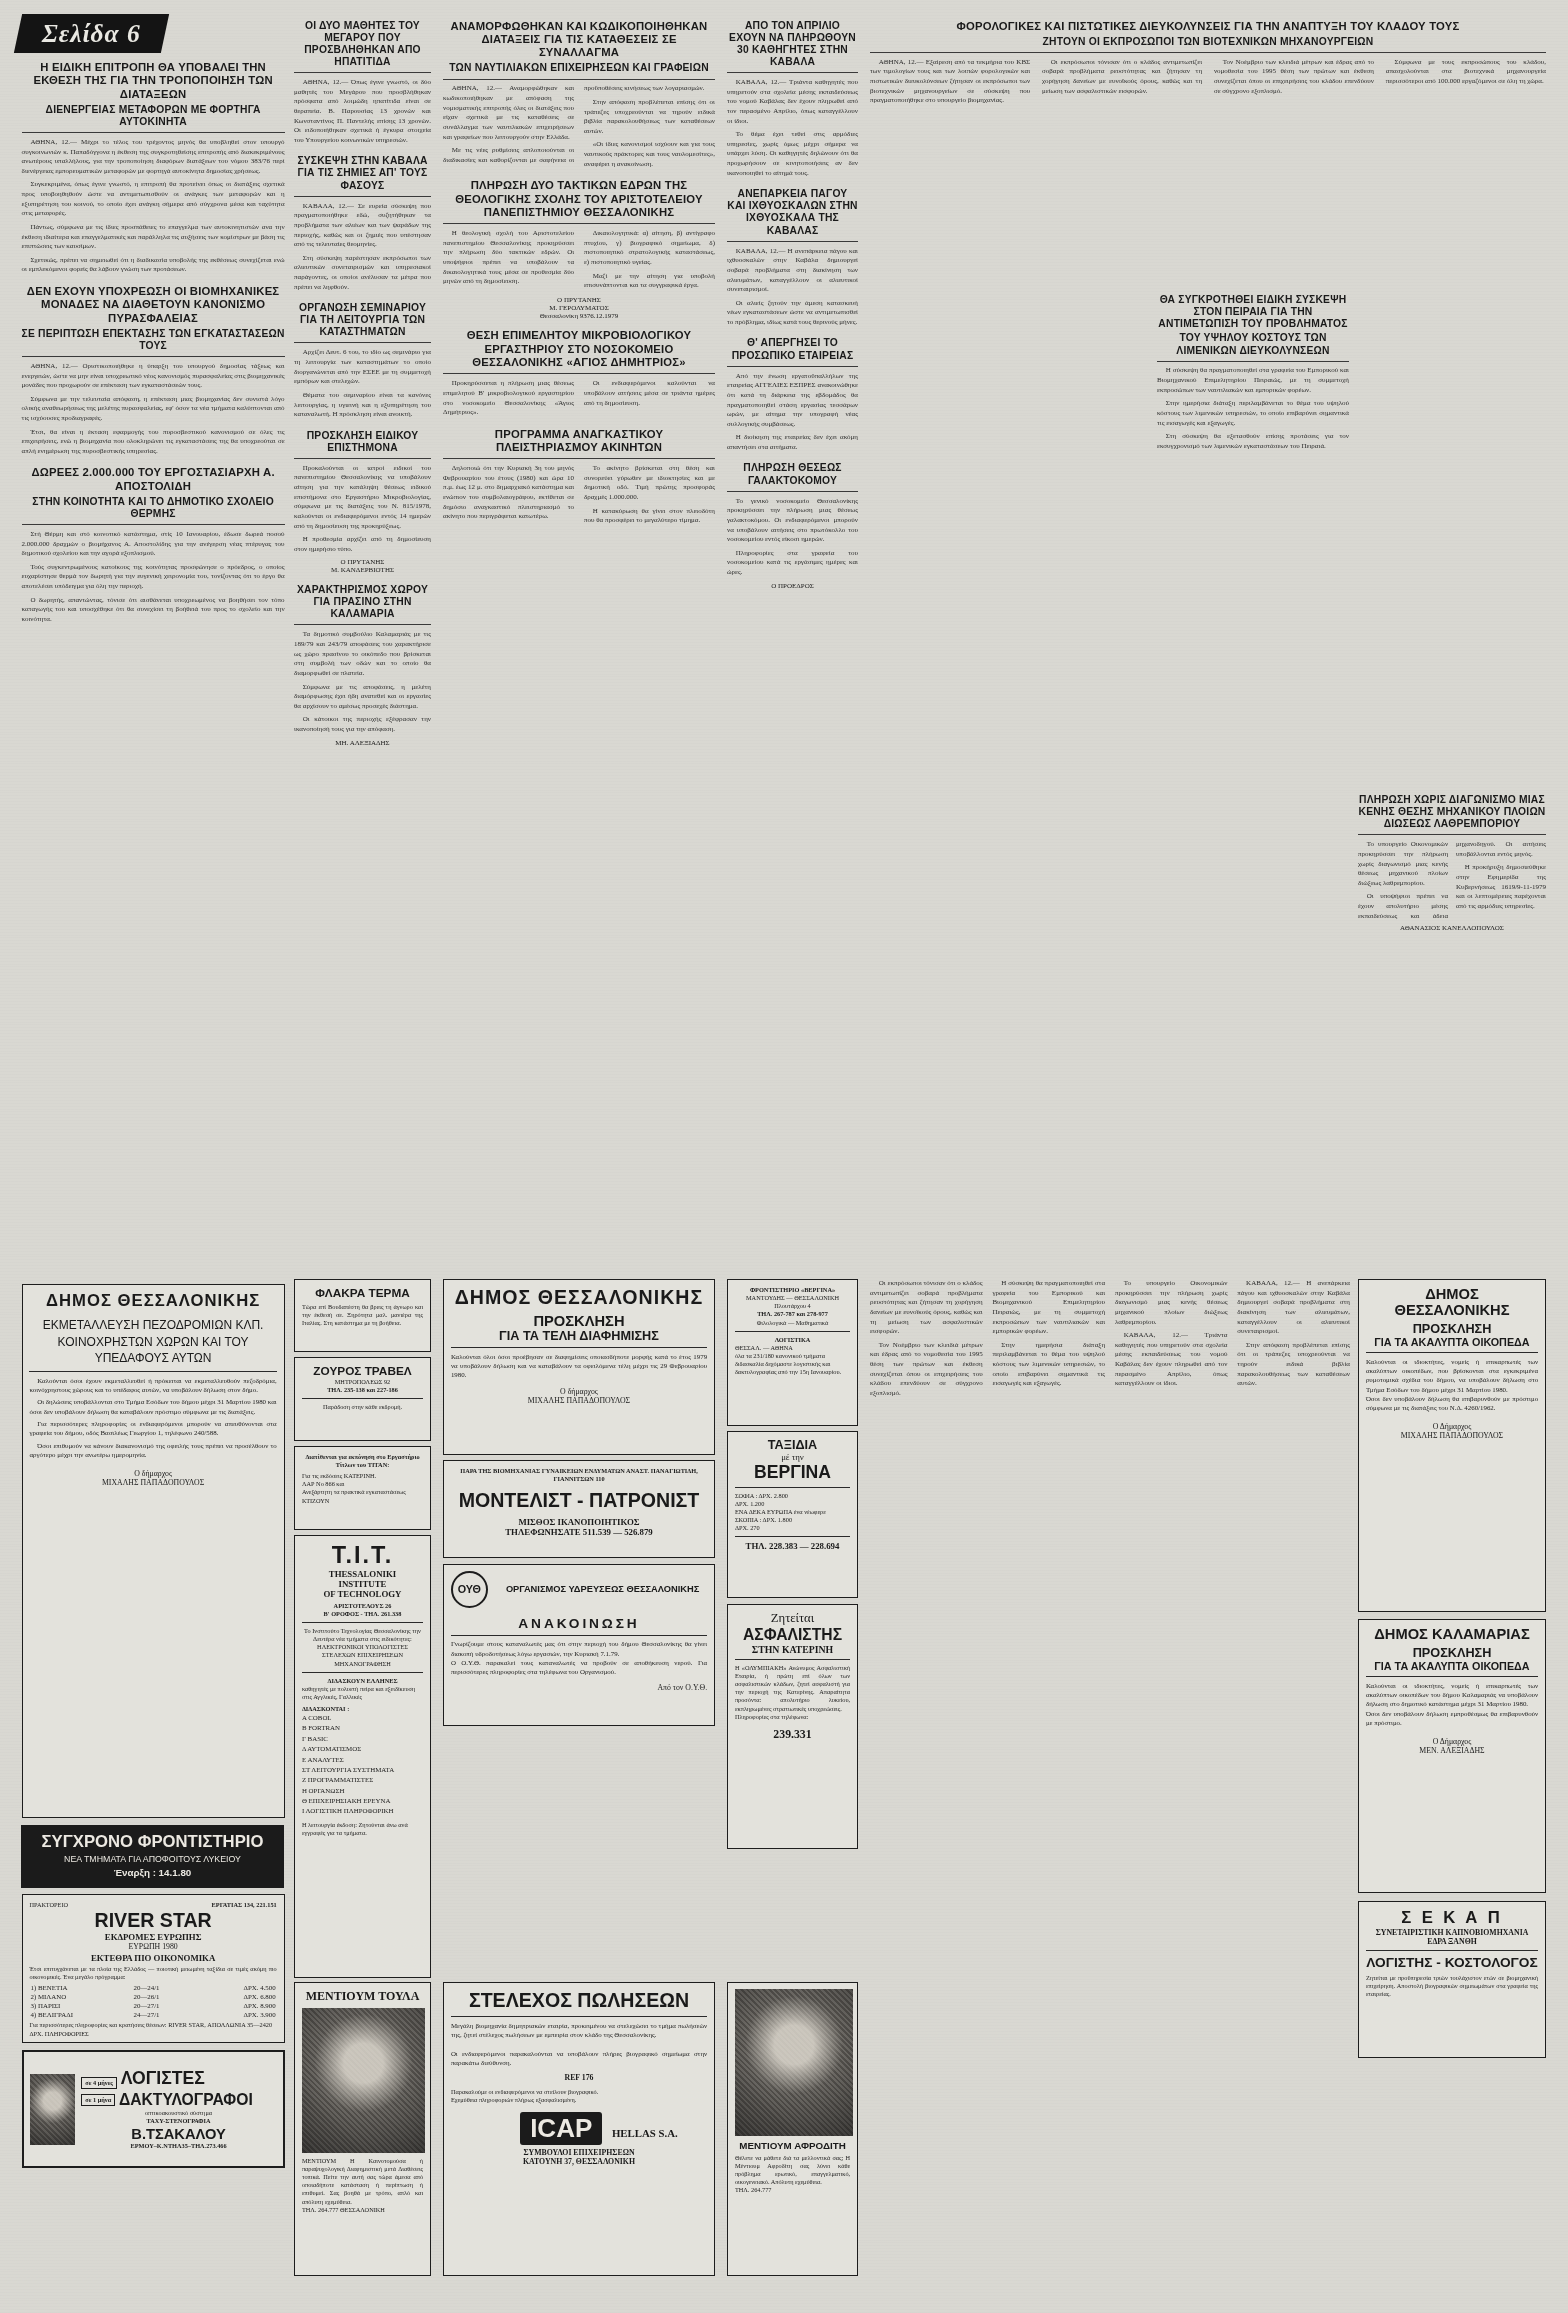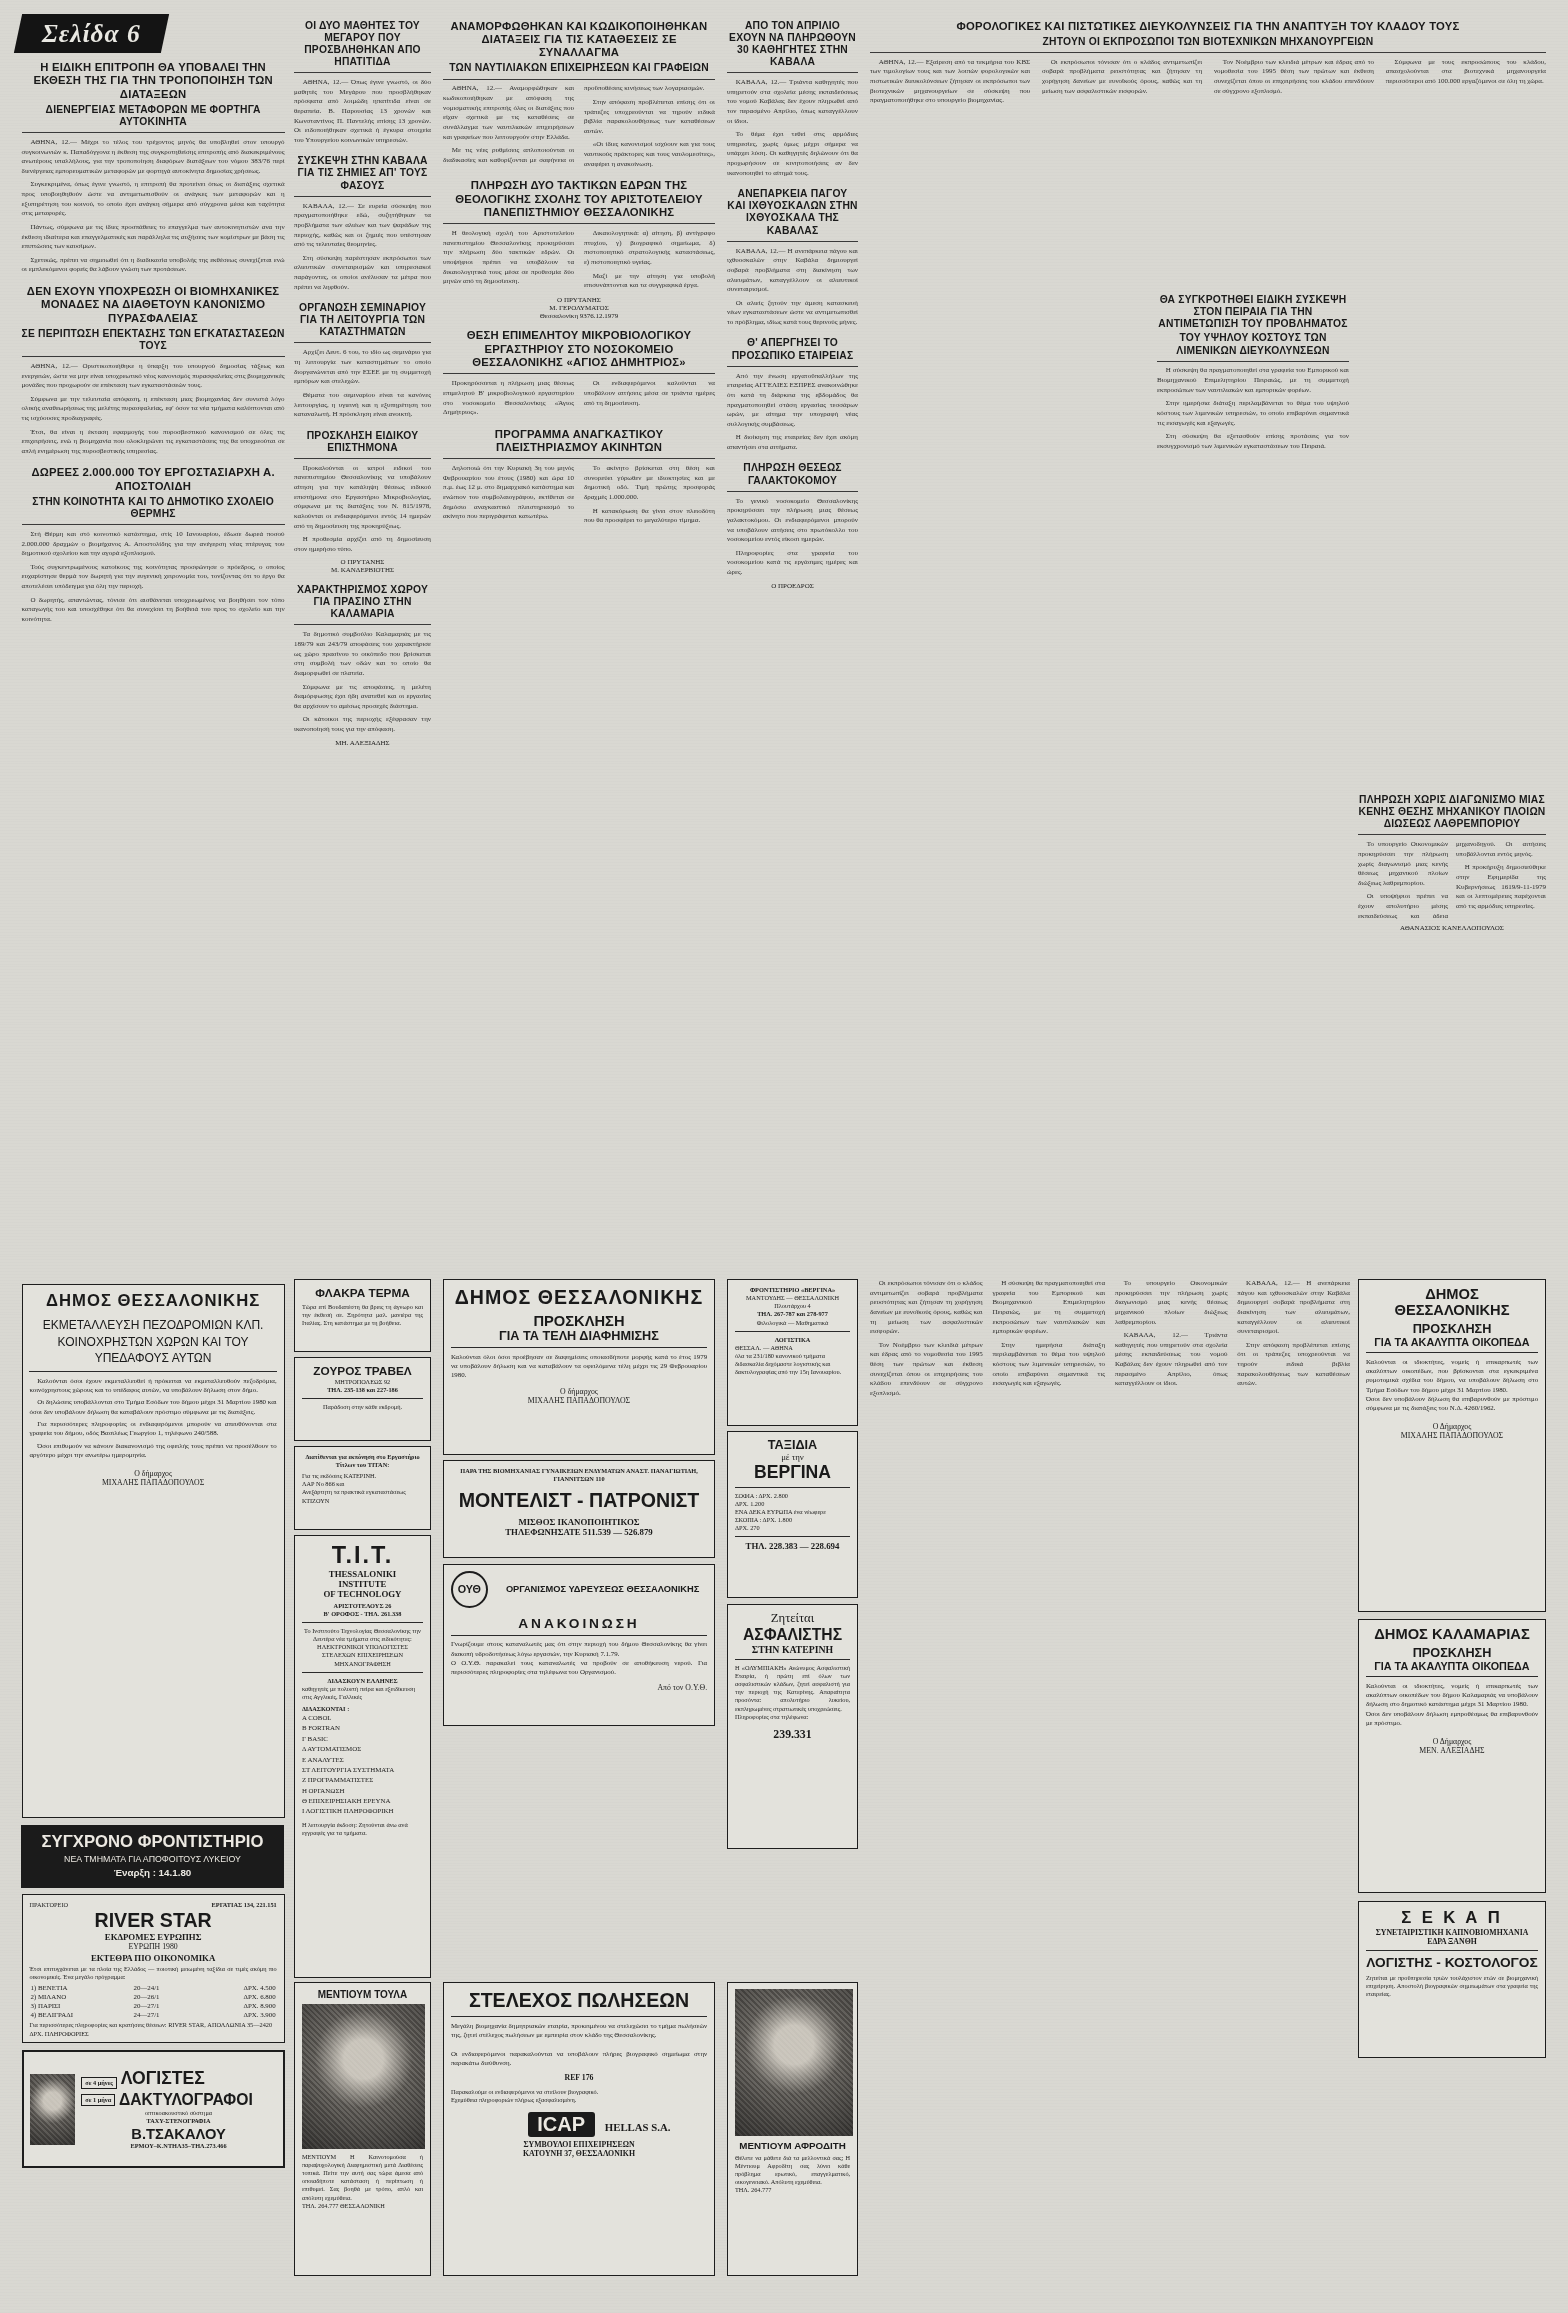--- a/index.html
+++ b/index.html
@@ -380,21 +380,21 @@
       <div>ΣΤ ΛΕΙΤΟΥΡΓΙΑ ΣΥΣΤΗΜΑΤΑ</div>
       <div>Ζ ΠΡΟΓΡΑΜΜΑΤΙΣΤΕΣ</div>
       <div>Η ΟΡΓΑΝΩΣΗ</div>
       <div>Θ ΕΠΙΧΕΙΡΗΣΙΑΚΗ ΕΡΕΥΝΑ</div>
       <div>Ι ΛΟΓΙΣΤΙΚΗ ΠΛΗΡΟΦΟΡΙΚΗ</div>
     </div>
     <div class="tiny" style="margin-top:3.9px">Η λειτουργία έκδοση: Ζητούνται άνω ανά εγγραφές για τα τμήματα.</div>
   </div>
 
   <div class="ad" style="left:294px;top:1982px;width:137px;height:294px;">
-    <div class="title" style="font-size:10px;">ΜΕΝΤΙΟΥΜ ΤΟΥΛΑ</div>
+    <div class="title" style="font-size:12px;font-family:Liberation Serif, serif;">ΜΕΝΤΙΟΥΜ ΤΟΥΛΑ</div>
     <div class="photo" style="width:123px;height:145px;margin:3.9px auto;"></div>
     <div class="tiny" style="white-space:pre-line;text-align:justify;">ΜΕΝΤΙΟΥΜ Η Καινοτομούσα ή παραψυχολογική Διαφημιστική μετά Διαθέσεις τοπικά. Πείτε την αυτή σας τώρα άμεσα από οποιαδήποτε κατάσταση ή περίπτωση ή επιθυμεί. Σας βοηθά με τρόπο, απλό και απόλυτη εχεμύθεια.
 ΤΗΛ. 264.777 ΘΕΣΣΑΛΟΝΙΚΗ</div>
   </div>
 
   <div class="ad" style="left:443px;top:1279px;width:272px;height:176px;">
     <div class="title" style="font-size:19.6px;letter-spacing:1px;">ΔΗΜΟΣ ΘΕΣΣΑΛΟΝΙΚΗΣ</div>
     <div class="title" style="font-size:14.7px;margin-top:3.9px;">ΠΡΟΣΚΛΗΣΗ</div>
     <div class="title" style="font-size:12.7px;">ΓΙΑ ΤΑ ΤΕΛΗ ΔΙΑΦΗΜΙΣΗΣ</div>
     <div class="thinline"></div>
@@ -427,21 +427,21 @@
   <div class="ad" style="left:443px;top:1982px;width:272px;height:294px;">
     <div class="title" style="font-size:19.6px;">ΣΤΕΛΕΧΟΣ ΠΩΛΗΣΕΩΝ</div>
     <div class="thinline"></div>
     <div class="txt" style="white-space:pre-line">Μεγάλη βιομηχανία δημητριακών εταιρία, προκειμένου να στελεχώσει το τμήμα πωλήσεών της, ζητεί στέλεχος πωλήσεων με εμπειρία στον κλάδο της Θεσσαλονίκης.
 
 Οι ενδιαφερόμενοι παρακαλούνται να υποβάλουν πλήρες βιογραφικό σημείωμα στην παρακάτω διεύθυνση.</div>
     <div class="center b" style="font-size:7.8px;margin-top:5.9px;">REF 176</div>
     <div class="tiny" style="margin-top:5.9px;white-space:pre-line;">Παρακαλούμε οι ενδιαφερόμενοι να στείλουν βιογραφικό.
 Εχεμύθεια πληροφοριών πλήρως εξασφαλισμένη.</div>
     <div style="margin-top:7.8px;text-align:center;">
-      <span style="display:inline-block;background:#1b1b1b;color:#ece9e2;font-family:'Liberation Sans',sans-serif;font-weight:bold;font-size:20px;padding:1px 9.8px;border-radius:2.9px;margin-left:40px;">ICAP</span>
+      <span style="display:inline-block;background:#1b1b1b;color:#ece9e2;font-family:'Liberation Sans',sans-serif;font-weight:bold;font-size:26px;padding:1px 9.8px;border-radius:2.9px;margin-left:40px;">ICAP</span>
       <span class="b" style="font-size:10.8px;margin-left:5.9px;">HELLAS S.A.</span>
     </div>
     <div class="center b" style="font-size:7.8px;white-space:pre-line;margin-top:2.9px;">ΣΥΜΒΟΥΛΟΙ ΕΠΙΧΕΙΡΗΣΕΩΝ
 ΚΑΤΟΥΝΗ 37, ΘΕΣΣΑΛΟΝΙΚΗ</div>
   </div>
 
   <div class="ad" style="left:727px;top:1279px;width:131px;height:147px;">
     <div class="tiny b center">ΦΡΟΝΤΙΣΤΗΡΙΟ «ΒΕΡΓΙΝΑ»</div>
     <div class="tiny center">ΜΑΝΤΟΥΔΗΣ — ΘΕΣΣΑΛΟΝΙΚΗ</div>
     <div class="tiny center">Πλουτάρχου 4</div>

